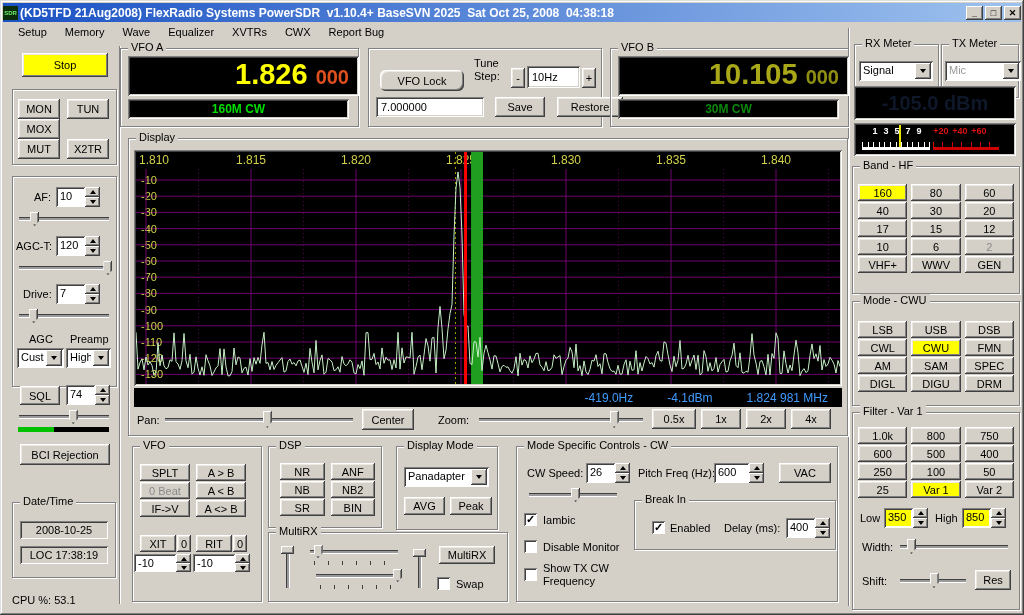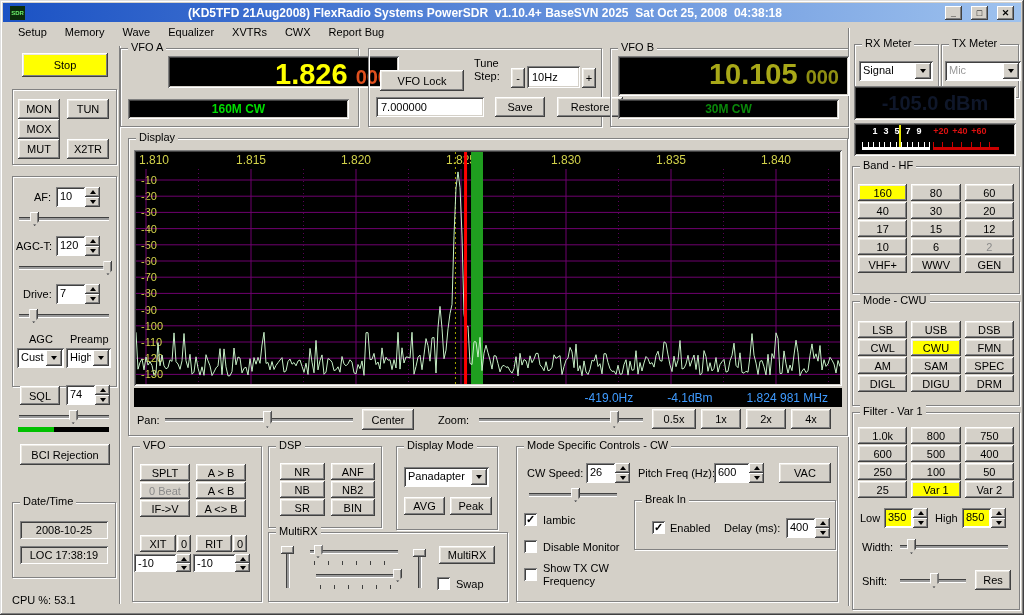--- a/index.html
+++ b/index.html
@@ -1,19 +1,19 @@
 <!DOCTYPE html>
 <html><head>
 <meta charset="utf-8">
 <style>
   html,body{margin:0;padding:0;}
   body{width:1024px;height:615px;font-family:"Liberation Sans",sans-serif;font-size:11px;background:#d4d0c8;overflow:hidden;position:relative;}
   #window{position:absolute;inset:0;background:#d4d0c8;box-shadow:inset -1px -1px #404040,inset 1px 1px #dfdfdf,inset -2px -2px #808080,inset 2px 2px #fff;}
   
-  #titlebar{position:absolute;left:3px;top:3px;right:3px;height:19px;background:linear-gradient(90deg,#1b52c4,#9ec2ee);display:flex;align-items:center;padding:0 7px;gap:9px;text-align:center;}
+  #titlebar{position:absolute;left:3px;top:3px;right:3px;height:19px;background:linear-gradient(90deg,#1b52c4,#9ec2ee);display:flex;align-items:center;padding:0 0;gap:2px;}
   #app-icon{width:15px;height:14px;background:#0b2d0b;color:#6cf06c;font-size:6px;font-weight:bold;display:flex;align-items:center;justify-content:center;flex:none;}
   #title-text{color:#fff;font-weight:bold;font-size:12px;white-space:pre;overflow:hidden;flex:1;}
   .tbtn{width:17px;height:14px;background:#d4d0c8;display:flex;align-items:center;justify-content:center;font-size:9px;font-weight:bold;flex:none;box-shadow:inset -1px -1px #404040,inset 1px 1px #fff,inset -2px -2px #808080;}
   
   #menubar{position:absolute;left:3px;top:22px;right:3px;height:20px;display:flex;align-items:center;padding-left:6px;}
   .menu-item{padding:3px 9px;color:#000;}
   
   .lbl{position:absolute;white-space:nowrap;color:#000;}
   .group{position:absolute;border:1px solid #828282;box-shadow:inset 1px 1px 0 #fff,1px 1px 0 #fff;}
   .glabel{position:absolute;top:-8px;left:7px;background:#d4d0c8;padding:0 3px;line-height:13px;white-space:nowrap;}
@@ -191,30 +191,30 @@
     </div>
   <div class="sunken" style="position:absolute;left:20px;top:546px;width:88px;height:18px;background:#d4d0c8;display:flex;align-items:center;justify-content:center;">
       <span>LOC 17:38:19</span>
     </div>
 
   <div class="lbl" style="left:12px;top:594px;">CPU %: 53.1</div>
 
   <div class="group" style="left:120px;top:48px;width:237px;height:77px;">
     <div class="glabel">VFO A</div>
   </div>
-  <div class="freqbox black sunken" style="left:128px;top:56px;width:221px;height:32px;margin-left:40px;">
+  <div class="freqbox black sunken" style="left:128px;top:56px;width:221px;height:40px;">
     <span class="freq-main" style="color:#ffff00;">1.826</span>
     <span class="freq-sub" style="color:#e0501e;">000</span>
   </div>
   <div class="bandstrip black sunken" style="left:128px;top:99px;width:221px;height:20px;">
     <span style="color:#00dd00;">160M CW</span>
   </div>
 
   <div class="group" style="left:368px;top:48px;width:232px;height:77px;"></div>
-  <div class="btn" style="left:380px;top:70px;width:84px;height:21px;">VFO Lock</div>
+  <div class="btn" style="left:380px;top:70px;width:84px;height:21px;border-radius:6px;">VFO Lock</div>
   <div class="lbl" style="left:474px;top:57px;">Tune</div>
   <div class="lbl" style="left:474px;top:70px;">Step:</div>
   <div class="btn" style="left:511px;top:68px;width:14px;height:20px;">-</div>
   <div class="sunken white" style="position:absolute;left:527px;top:66px;width:53px;height:22px;display:flex;align-items:center;padding-left:5px;box-sizing:border-box;">
       <span>10Hz</span>
     </div>
   <div class="btn" style="left:582px;top:68px;width:14px;height:20px;">+</div>
   <div class="sunken white" style="position:absolute;left:376px;top:97px;width:108px;height:20px;display:flex;align-items:center;padding-left:5px;box-sizing:border-box;">
       <span>7.000000</span>
     </div>

